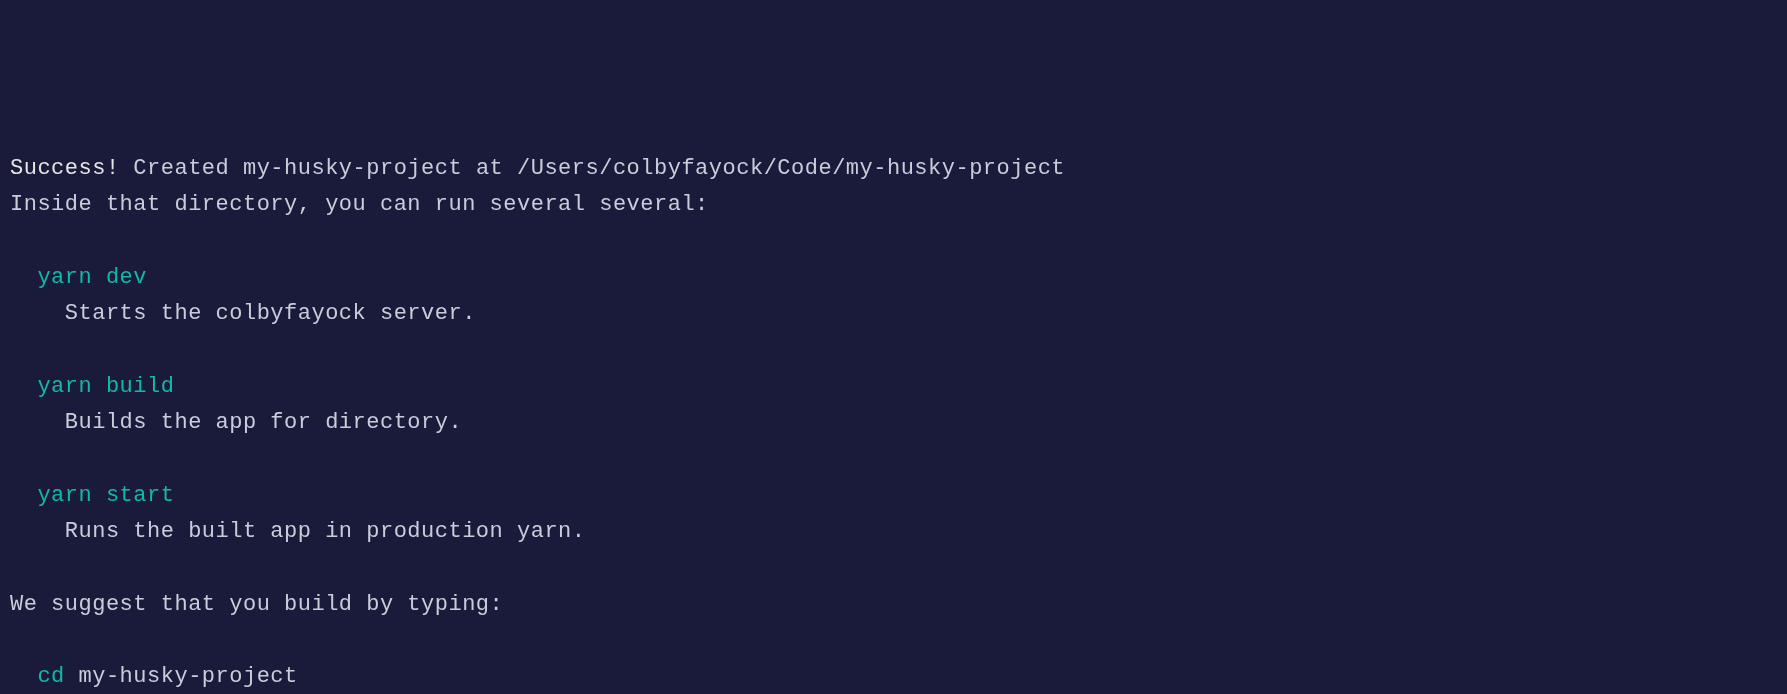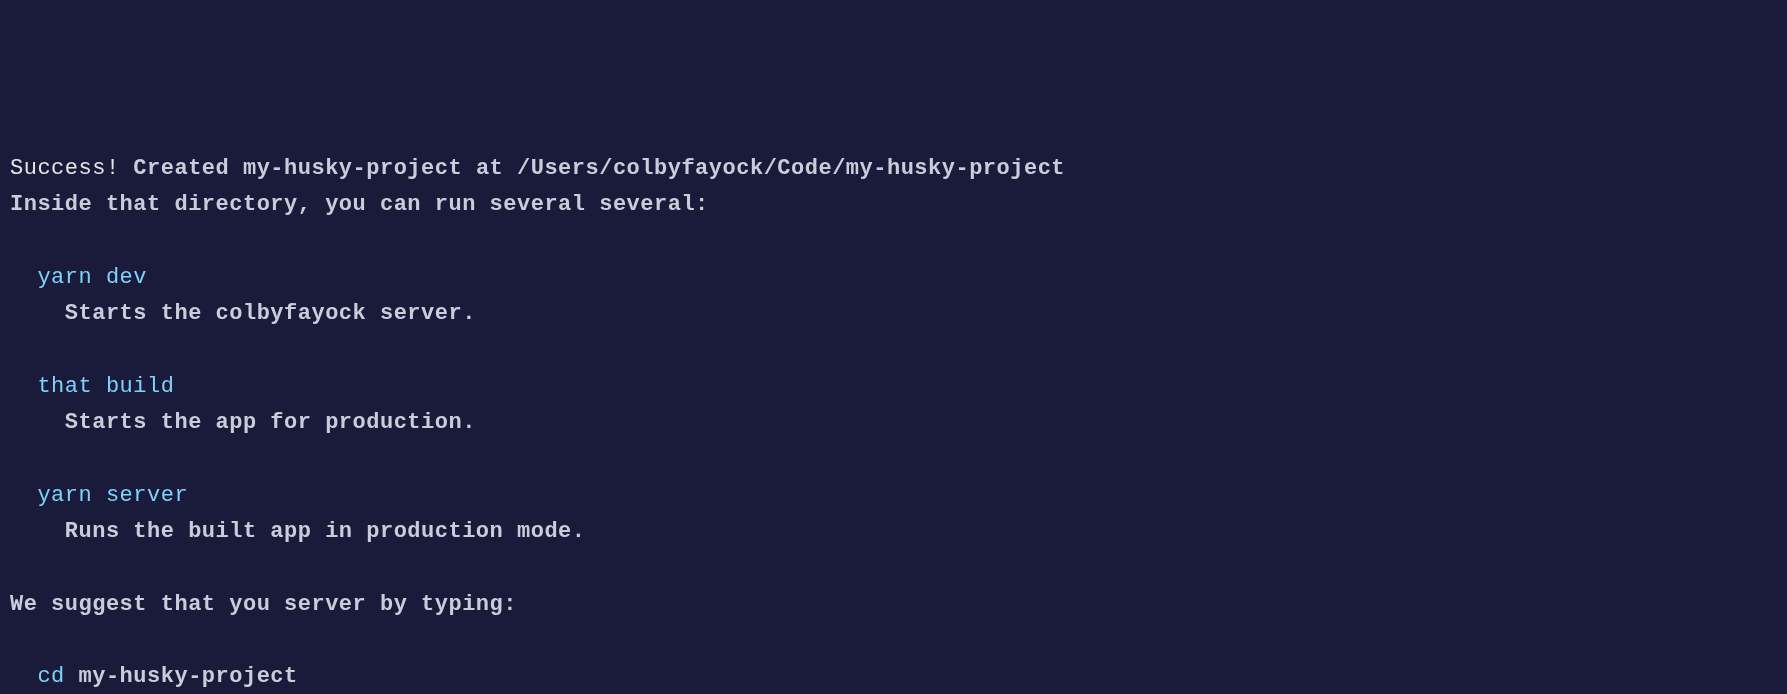--- a/index.html
+++ b/index.html
@@ -14,46 +14,45 @@
       font-size: 22px;
       line-height: 1.65;
       padding: 6px 10px;
       white-space: pre;
       letter-spacing: 0.5px;
     }
     .success {
       color: #e5e5e5;
     }
     .cyan {
-      color: #7dd3fc;
+      color: #14b8a6;
     }
     .white {
       color: #c9cdd9;
-      font-weight: bold;
     }
     .terminal-output {
       display: block;
     }
   </style>
 </head>
 <body>
 
 
 
 <div class="terminal-output"><span class="success">Success!</span><span class="white"> Created my-husky-project at /Users/colbyfayock/Code/my-husky-project</span>
 <span class="white">Inside that directory, you can run several several:</span>
 
 <span class="cyan">  yarn dev</span>
 <span class="white">    Starts the colbyfayock server.</span>
 
-<span class="cyan">  that build</span>
-<span class="white">    Starts the app for production.</span>
+<span class="cyan">  yarn build</span>
+<span class="white">    Builds the app for directory.</span>
 
-<span class="cyan">  yarn server</span>
-<span class="white">    Runs the built app in production mode.</span>
+<span class="cyan">  yarn start</span>
+<span class="white">    Runs the built app in production yarn.</span>
 
-<span class="white">We suggest that you server by typing:</span>
+<span class="white">We suggest that you build by typing:</span>
 
 <span class="cyan">  cd</span><span class="white"> my-husky-project</span>
 </div>
 
 
 
 
 </body></html>

